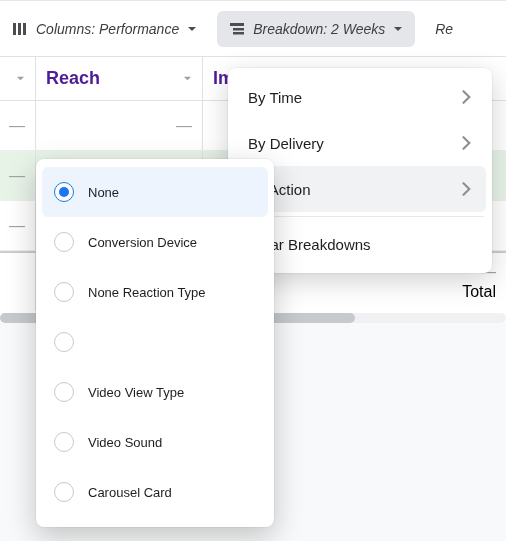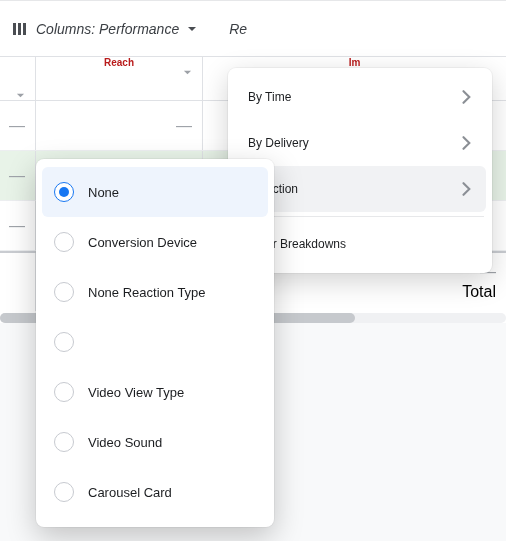--- a/index.html
+++ b/index.html
@@ -56,21 +56,21 @@
     border-right: 1px solid #dfe1e5;
     display: flex;
     align-items: center;
     padding: 0 10px;
     position: relative;
   }
   .col.first { width: 36px; justify-content:flex-end;}
   .col.reach { width: 167px; }
   .col.imp { flex: 1; border-right: none;}
   .col .sort-caret { margin-left:auto; }
-  .header-row .col { font-weight: 600; color: #b91c1c; font-size: 10px; flex-direction: column;}
+  .header-row .col { font-weight: 600; color: #4c1d95; font-size: 18px;}
   .data-row {
     display:flex;
     height: 50px;
     border-bottom: 1px solid #eceef0;
     background: #fff;
   }
   .data-row.alt { background: #e8f3e8; }
   .data-row .col { font-weight: 400; color:#6b6f76; justify-content:flex-end; }
   .dash { color:#9da1a7; font-size:16px; font-weight:400;}
   .totals-row {
@@ -107,21 +107,21 @@
     box-shadow: 0 8px 28px rgba(0,0,0,0.18), 0 0 0 1px rgba(0,0,0,0.04);
     padding: 6px 6px;
     z-index: 30;
   }
   .dd-item {
     display:flex;
     align-items:center;
     height: 46px;
     padding: 0 14px;
     border-radius: 6px;
-    font-size: 12px;
+    font-size: 15px;
     color:#1c1e21;
     cursor:pointer;
     justify-content: space-between;
   }
   .dd-item.hover { background:#f1f2f4; }
   .dd-sep { height: 1px; background: #e7e8ea; margin: 4px 2px; }
   .chevron { display:inline-flex; color:#62666c;}
 
   
   .submenu-action {
@@ -174,20 +174,35 @@
         </svg>
     </span>
     <span class="label">Columns: Performance</span>
     <span class="caret">
       <svg width="10" height="10" viewBox="0 0 10 10">
           <path d="M1 3 L5 7 L9 3 Z" fill="#4a4d52"></path>
         </svg>
     </span>
   </div>
 
+  <div class="pill active">
+    <span class="breakdown-icon">
+      <svg width="16" height="16" viewBox="0 0 16 16">
+        <rect x="1" y="2" width="14" height="3" fill="#4a4d52"></rect>
+        <rect x="4" y="7" width="11" height="2.5" fill="#4a4d52"></rect>
+        <rect x="4" y="11" width="11" height="2.5" fill="#4a4d52"></rect>
+      </svg>
+    </span>
+    <span class="label">Breakdown: 2 Weeks</span>
+    <span class="caret">
+      <svg width="10" height="10" viewBox="0 0 10 10">
+          <path d="M1 3 L5 7 L9 3 Z" fill="#4a4d52"></path>
+        </svg>
+    </span>
+  </div>
 
   <div class="pill" style="padding-right:0;">
     <span class="label">Re</span>
   </div>
 </div>
 
 <div class="table-wrap">
   <div class="header-row">
     <div class="col first">
       <span class="sort-caret">

